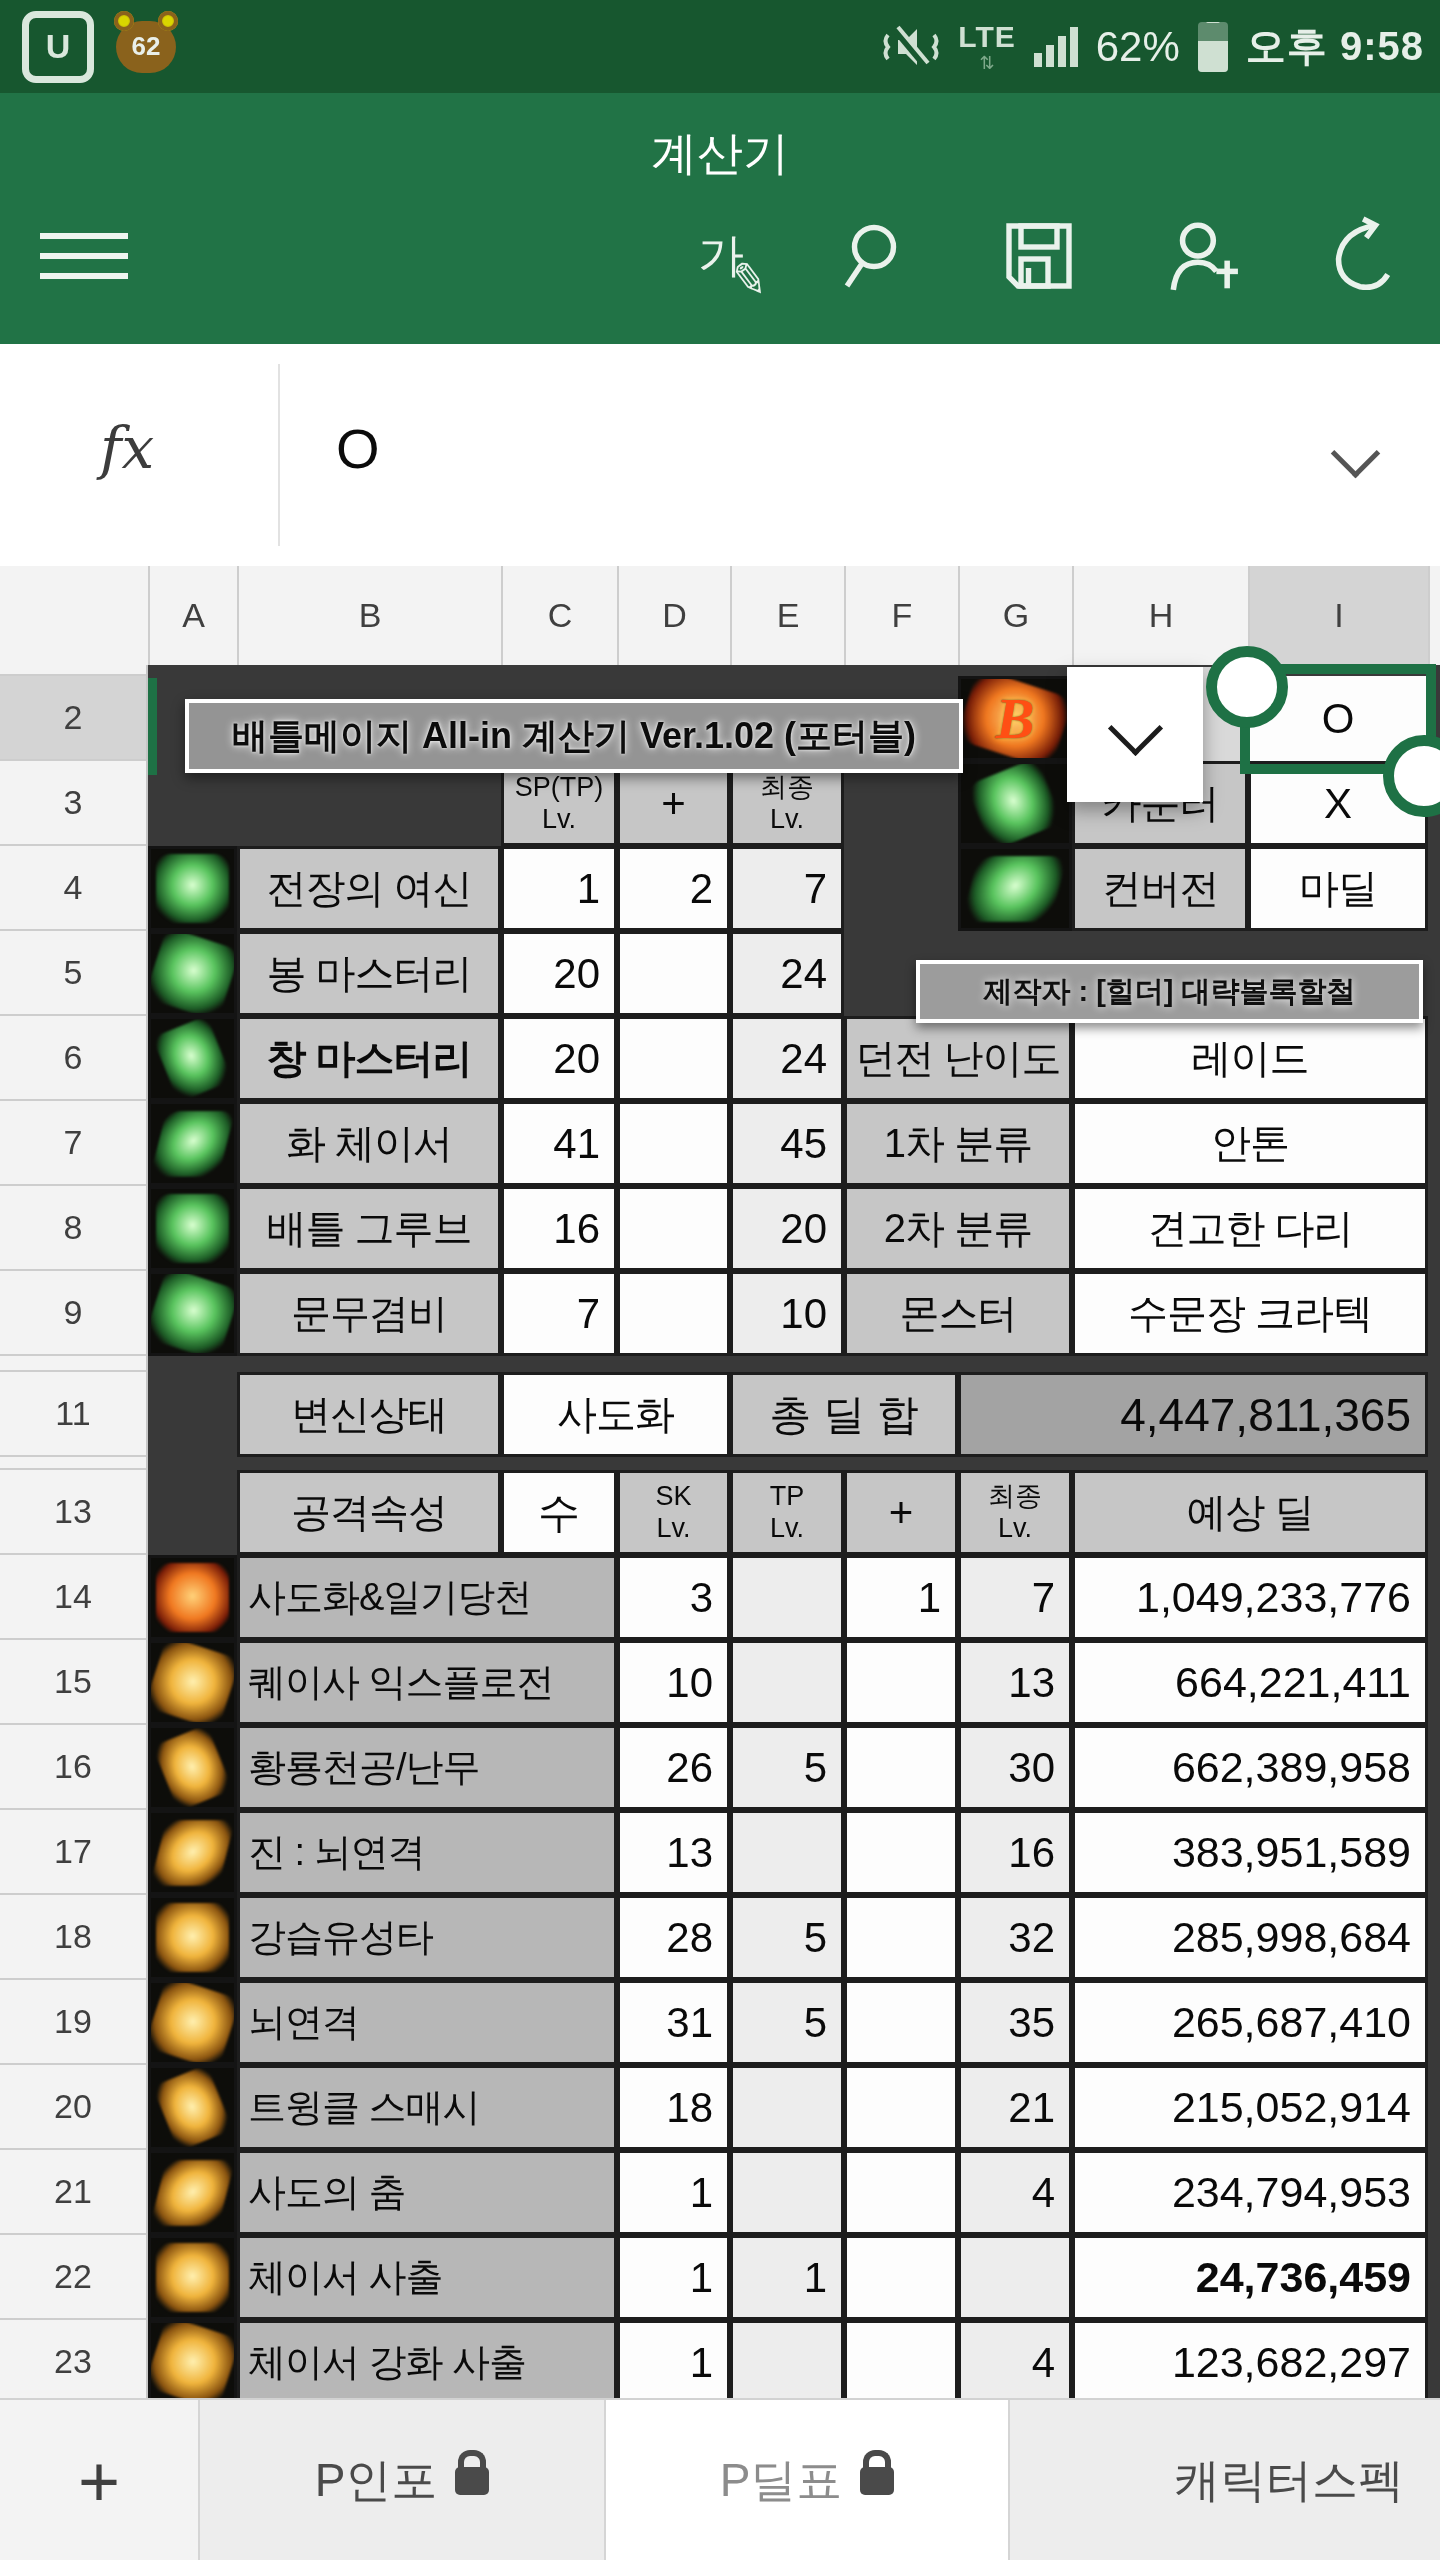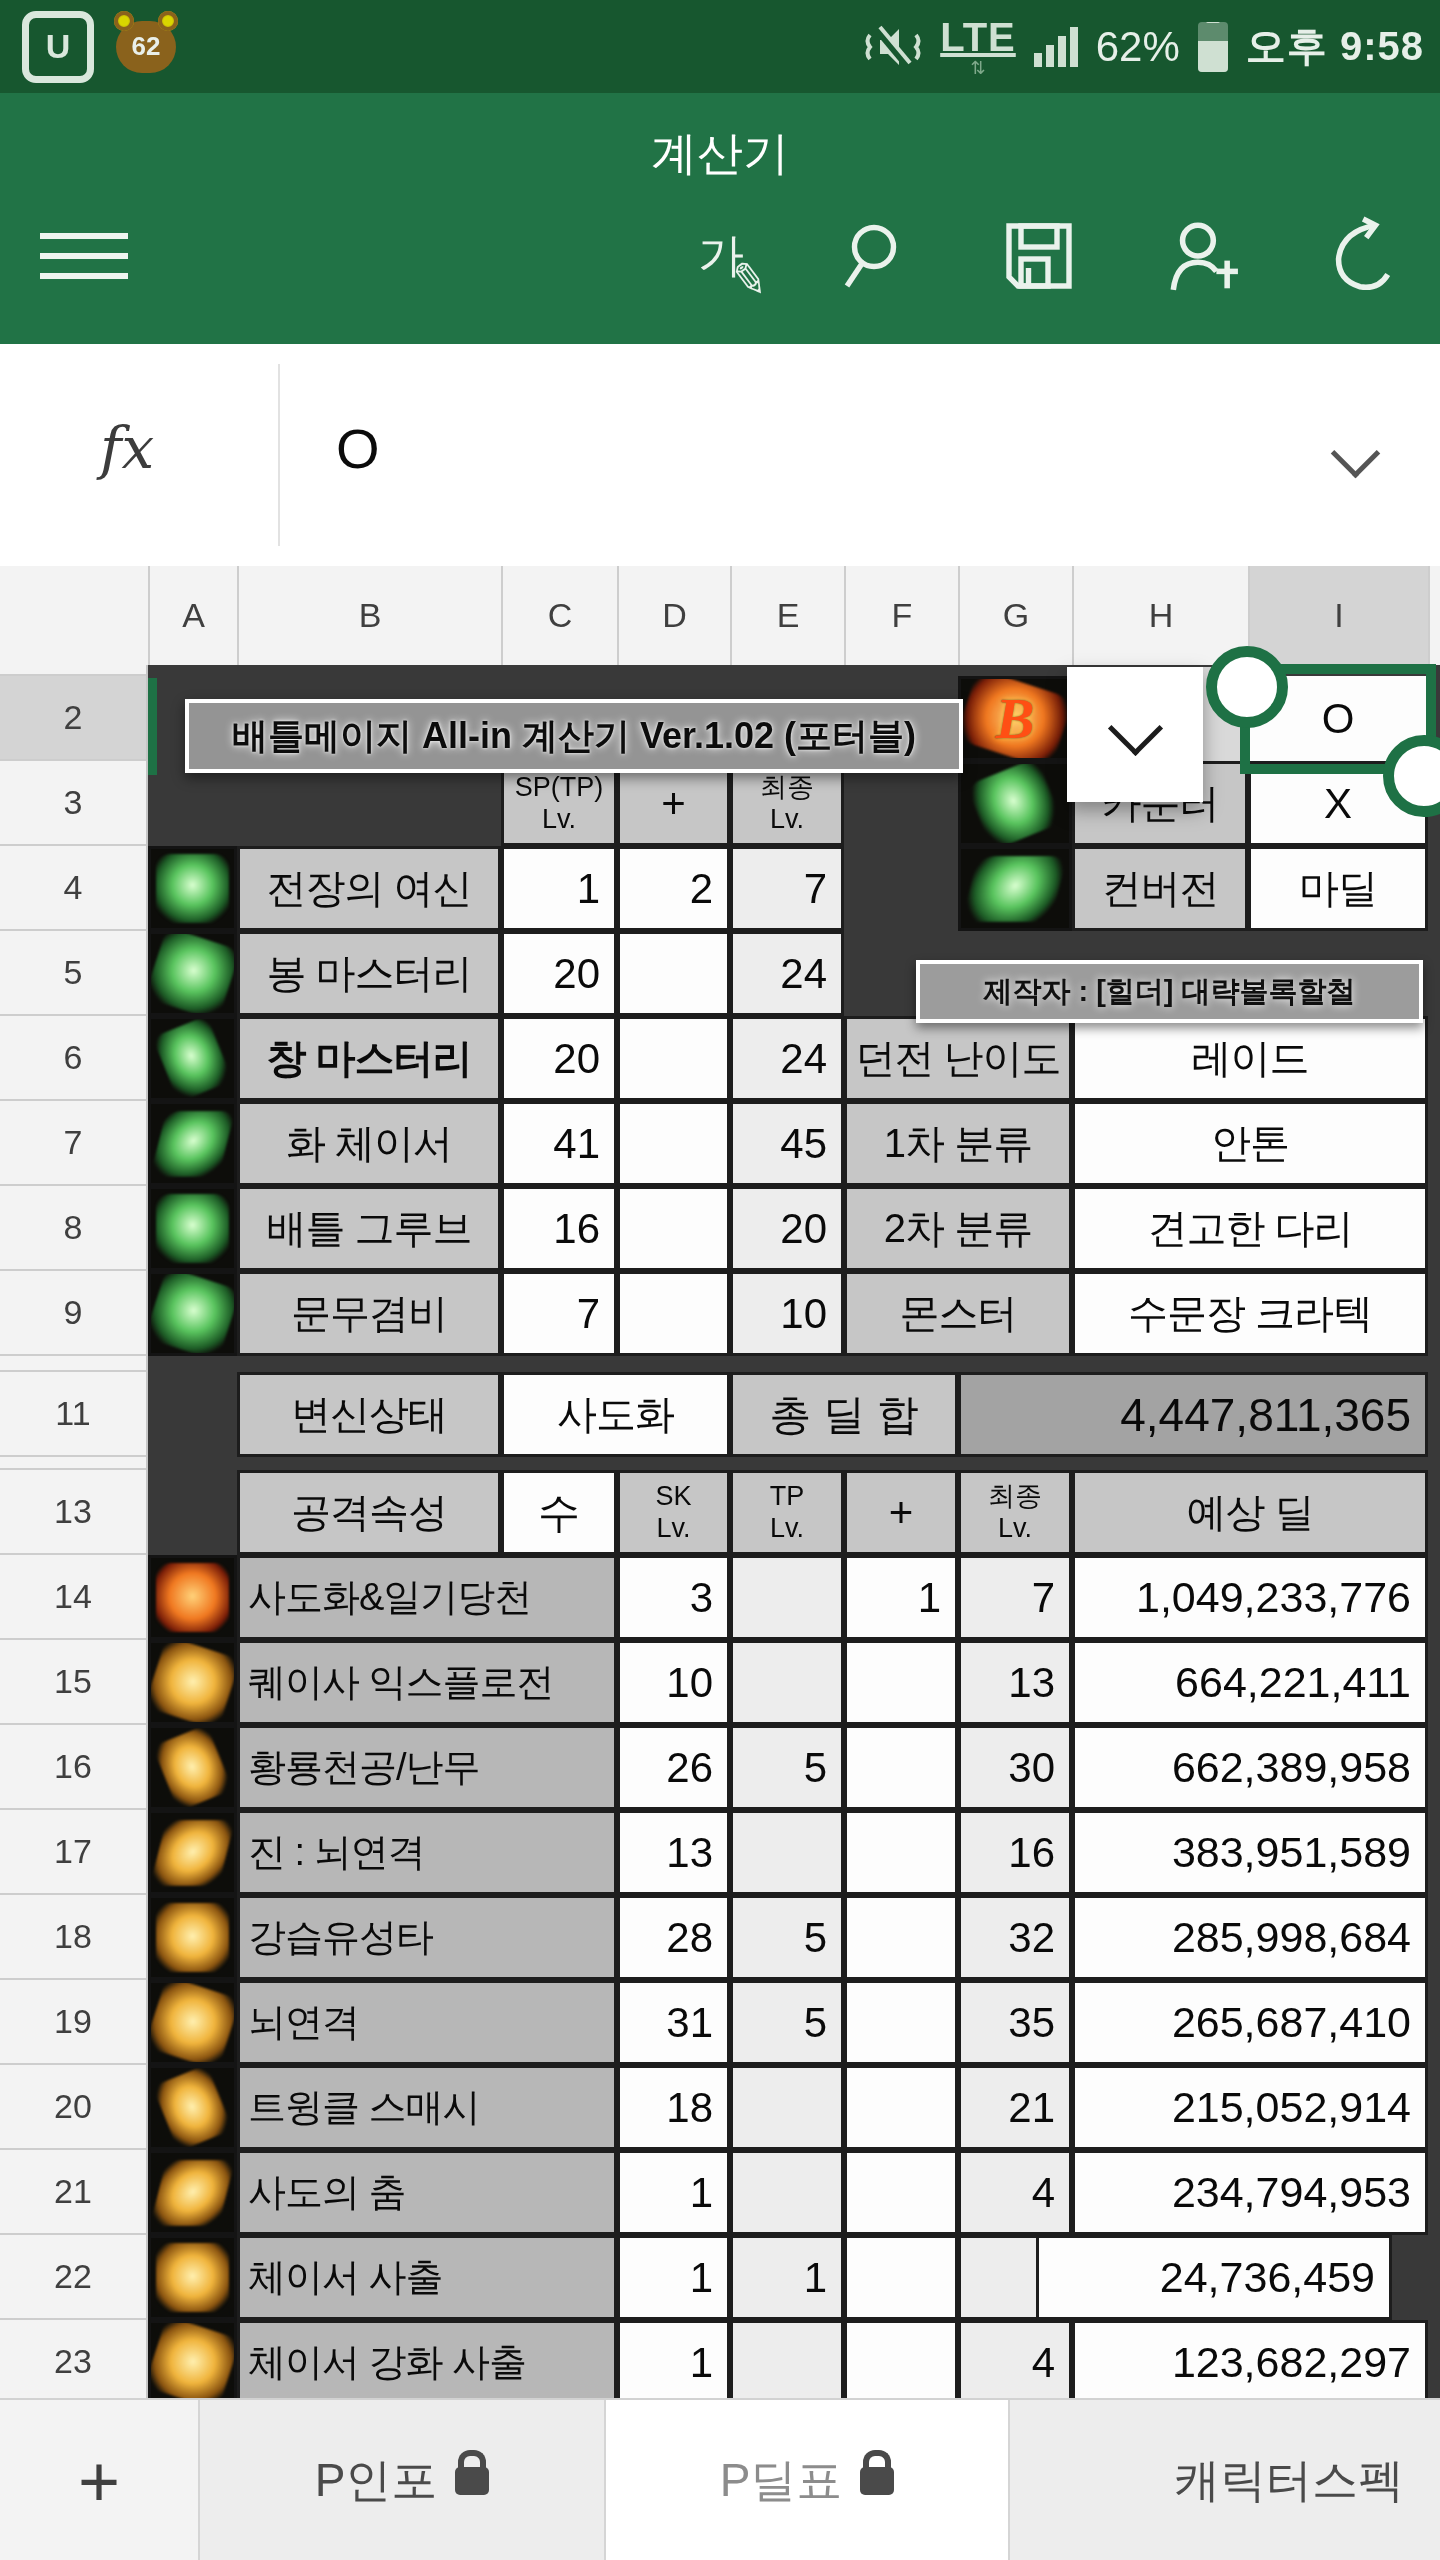--- a/index.html
+++ b/index.html
@@ -15,21 +15,21 @@
   .bear{width:60px;height:52px;background:#8a621c;border-radius:26px;position:relative;display:flex;align-items:center;justify-content:center;}
   .bear::before,.bear::after{content:"";position:absolute;top:-10px;width:20px;height:20px;border-radius:50%;
       background:#8a621c;box-shadow:inset 0 0 0 4px #8a621c, inset 0 0 8px #e8e400;}
   .bear::before{left:-2px;background:radial-gradient(circle,#d8d400 30%,#8a621c 65%);}
   .bear::after{right:-2px;background:radial-gradient(circle,#d8d400 30%,#8a621c 65%);}
   .bear span{color:#e9efe9;font-size:26px;font-weight:bold;}
   #status-right{right:16px;top:0;height:93px;display:flex;align-items:center;gap:18px;color:#cfe0d2;}
   .sbars{display:flex;align-items:flex-end;gap:4px;height:40px;}
   .sbars i{display:block;width:8px;background:#cfe0d2;}
   .lte{display:flex;flex-direction:column;align-items:center;line-height:1;}
-  .lte b{font-size:40px;letter-spacing:1px;text-decoration:underline;}
+  .lte b{font-size:30px;letter-spacing:1px;}
   .lte span{font-size:18px;color:#7fa98b;margin-top:2px;}
   .battery{width:30px;height:50px;border-radius:4px;background:rgba(207,224,210,.38);position:relative;overflow:hidden;}
   .battery::before{content:"";position:absolute;left:8px;top:-5px;width:14px;height:6px;background:#cfe0d2;border-radius:2px;}
   .battery i{position:absolute;left:0;bottom:0;width:100%;height:62%;background:#cfe0d2;}
   #status-time{font-size:40px;color:#e6efe8;font-weight:bold;letter-spacing:1px;}
 
   
   #app-bar{left:0;top:93px;width:1440px;height:251px;background:#217346;z-index:10;}
   #app-title{left:0;top:30px;width:1440px;text-align:center;color:#fff;font-size:46px;}
   #hamburger{left:40px;top:140px;width:88px;height:46px;display:flex;flex-direction:column;justify-content:space-between;cursor:pointer;}
@@ -360,21 +360,21 @@
     <div class="cell lcell num" style="position: absolute; left: 582px; top: 1485px; width: 114px; height: 85px;"></div>
     <div class="cell wcell num" style="position: absolute; left: 696px; top: 1485px; width: 114px; height: 85px;"></div>
     <div class="cell lcell num" style="position: absolute; left: 810px; top: 1485px; width: 114px; height: 85px;">4</div>
     <div class="cell wcell num dmg" style="position: absolute; left: 924px; top: 1485px; width: 356px; height: 85px;">234,794,953</div>
     <div class="icon gold v0" style="position: absolute; left: 0px; top: 1570px; width: 89px; height: 85px;"></div>
     <div class="cell gname" style="position: absolute; left: 89px; top: 1570px; width: 380px; height: 85px;">체이서 사출</div>
     <div class="cell wcell num" style="position: absolute; left: 469px; top: 1570px; width: 113px; height: 85px;">1</div>
     <div class="cell lcell num" style="position: absolute; left: 582px; top: 1570px; width: 114px; height: 85px;">1</div>
     <div class="cell wcell num" style="position: absolute; left: 696px; top: 1570px; width: 114px; height: 85px;"></div>
     <div class="cell lcell num" style="position: absolute; left: 810px; top: 1570px; width: 114px; height: 85px;"></div>
-    <div class="cell wcell num dmg" style="position: absolute; left: 888px; top: 1570px; width: 356px; height: 85px;">24,736,459</div>
+    <div class="cell wcell num dmg" style="position: absolute; left: 924px; top: 1570px; width: 356px; height: 85px; font-weight: bold;">24,736,459</div>
     <div class="icon gold v1" style="position: absolute; left: 0px; top: 1655px; width: 89px; height: 85px;"></div>
     <div class="cell gname" style="position: absolute; left: 89px; top: 1655px; width: 380px; height: 85px;">체이서 강화 사출</div>
     <div class="cell wcell num" style="position: absolute; left: 469px; top: 1655px; width: 113px; height: 85px;">1</div>
     <div class="cell lcell num" style="position: absolute; left: 582px; top: 1655px; width: 114px; height: 85px;"></div>
     <div class="cell wcell num" style="position: absolute; left: 696px; top: 1655px; width: 114px; height: 85px;"></div>
     <div class="cell lcell num" style="position: absolute; left: 810px; top: 1655px; width: 114px; height: 85px;">4</div>
     <div class="cell wcell num dmg" style="position: absolute; left: 924px; top: 1655px; width: 356px; height: 85px;">123,682,297</div>
     <div class="icon red v1" style="position: absolute; left: 810px; top: 11px; width: 114px; height: 85px;">
       <div class="glyph">B</div>
     </div>

